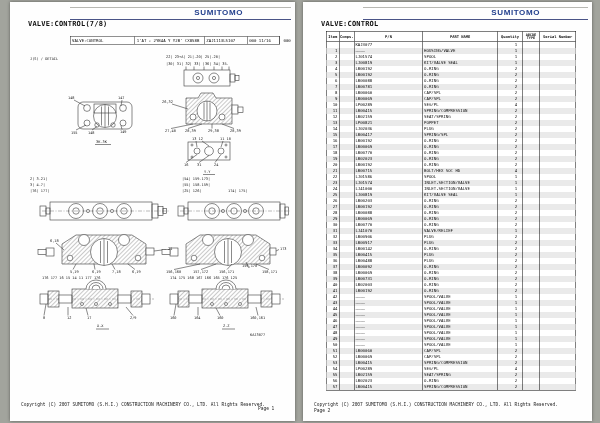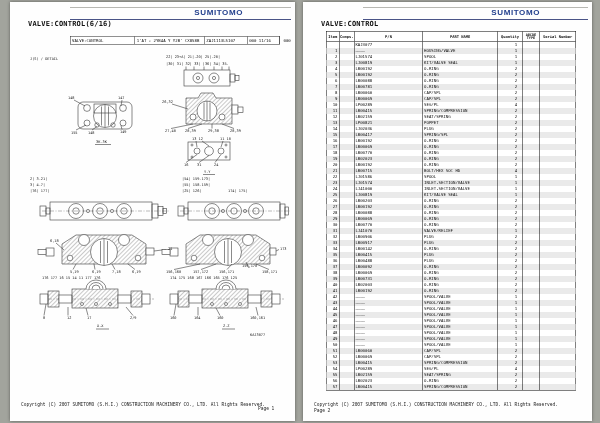--- a/index.html
+++ b/index.html
@@ -49,21 +49,21 @@
 </style>
 </head>
 <body>
 
 <div id="stage">
 
   <section class="page" id="page-left">
     <div class="rule-top"></div>
     <div class="logo">SUMITOMO</div>
     <div class="rule-bot"></div>
-    <h1 class="ptitle">VALVE:CONTROL(6/16)</h1>
+    <h1 class="ptitle">VALVE:CONTROL(7/8)</h1>
 
     <div class="hstrip">
       <div class="hcell hc1">VALVE:CONTROL</div>
       <div class="hcell hc2">1'AT ; 2YB4A Y Y2B' CX858B</div>
       <div class="hcell hc3">ZAJ1113L5107</div>
       <div class="hcell hc4">000  11/16</div>
       <span class="hsuffix">000</span>
     </div>
 
     <svg id="diagram" viewBox="0 0 276 292">

